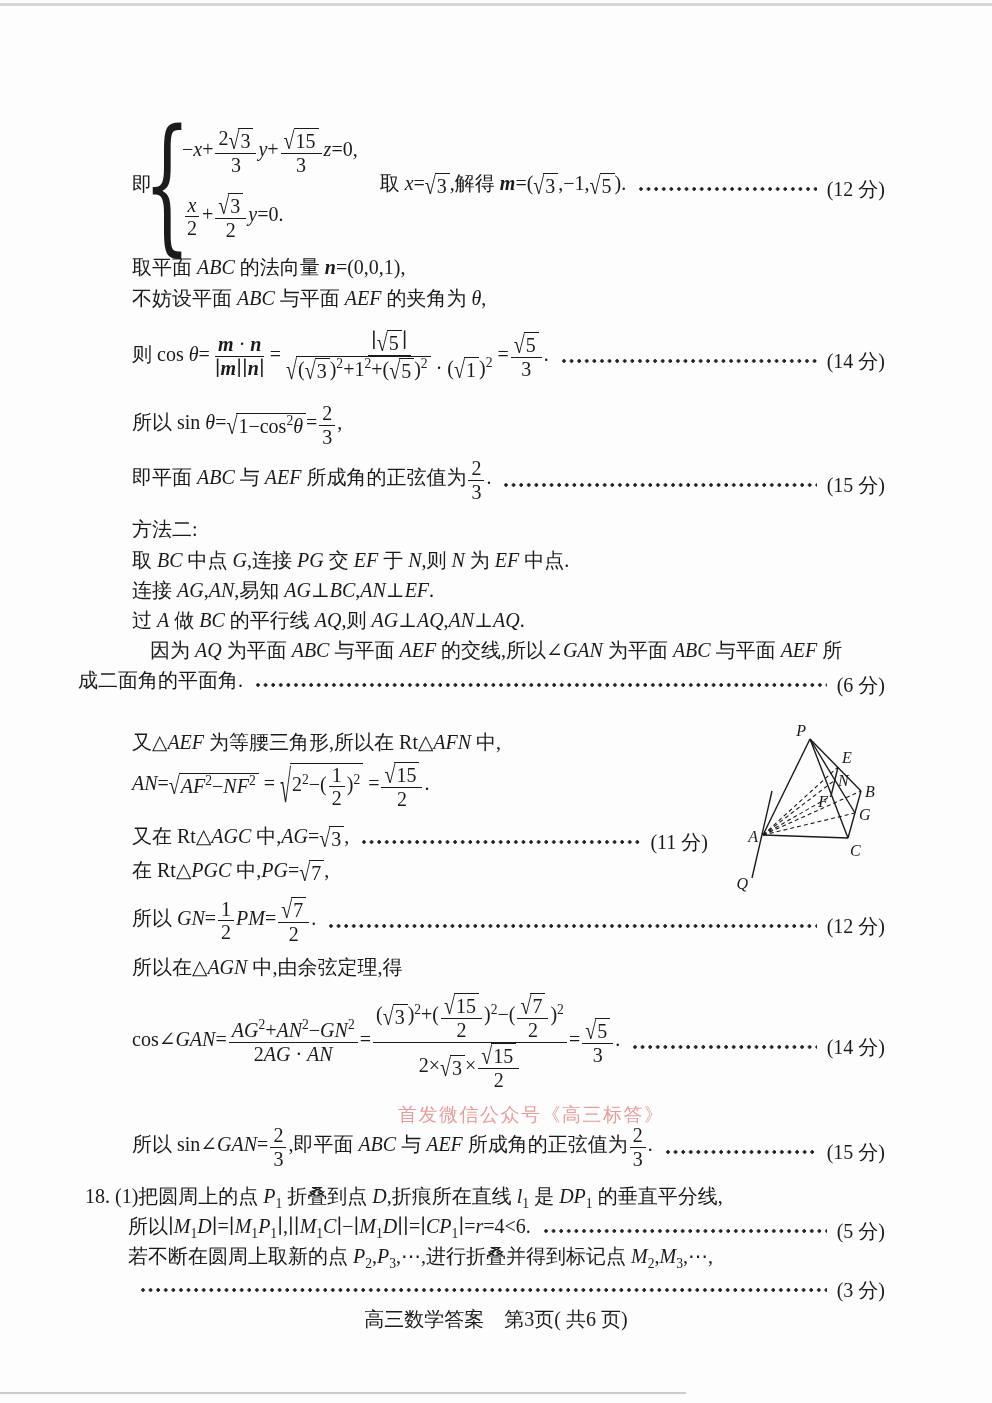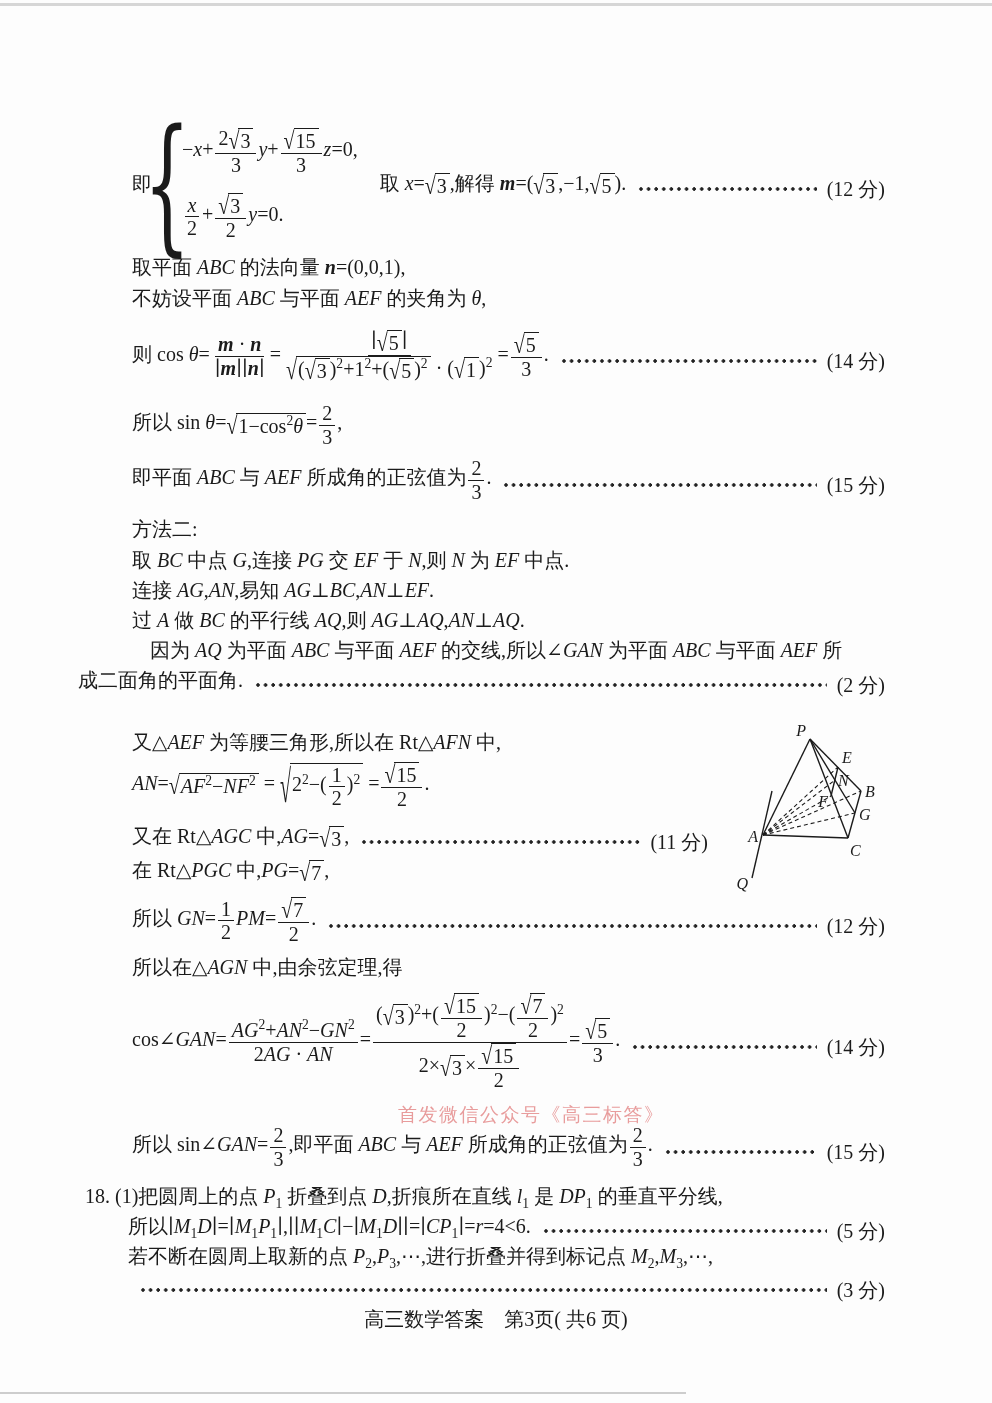--- a/index.html
+++ b/index.html
@@ -162,21 +162,21 @@
     <span>过 <span class="mi">A</span> 做 <span class="mi">BC</span> 的平行线 <span class="mi">AQ</span>,则 <span class="mi">AG</span>⊥<span class="mi">AQ</span>,<span class="mi">AN</span>⊥<span class="mi">AQ</span>.</span>
   </div>
 
   <div class="row" style="top:635px;left:150px;height:30px">
     <span>因为 <span class="mi">AQ</span> 为平面 <span class="mi">ABC</span> 与平面 <span class="mi">AEF</span> 的交线,所以∠<span class="mi">GAN</span> 为平面 <span class="mi">ABC</span> 与平面 <span class="mi">AEF</span> 所</span>
   </div>
 
   <div class="row" style="top:665px;left:78px;right:107px;height:30px">
     <span>成二面角的平面角.</span>
     <span class="leader"></span>
-    <span class="score">(2 分)</span>
+    <span class="score">(6 分)</span>
   </div>
 
 
   <div class="row" style="top:727px;left:132px;height:30px">
     <span>又△<span class="mi">AEF</span> 为等腰三角形,所以在 Rt△<span class="mi">AFN</span> 中,</span>
   </div>
 
   <div class="row" style="top:756px;left:132px;height:60px">
     <span><span class="mi">AN</span>=<span class="msqrt">
           <span class="mrad" style="transform-origin: right top; transform: scaleY(1.23);">√</span>

